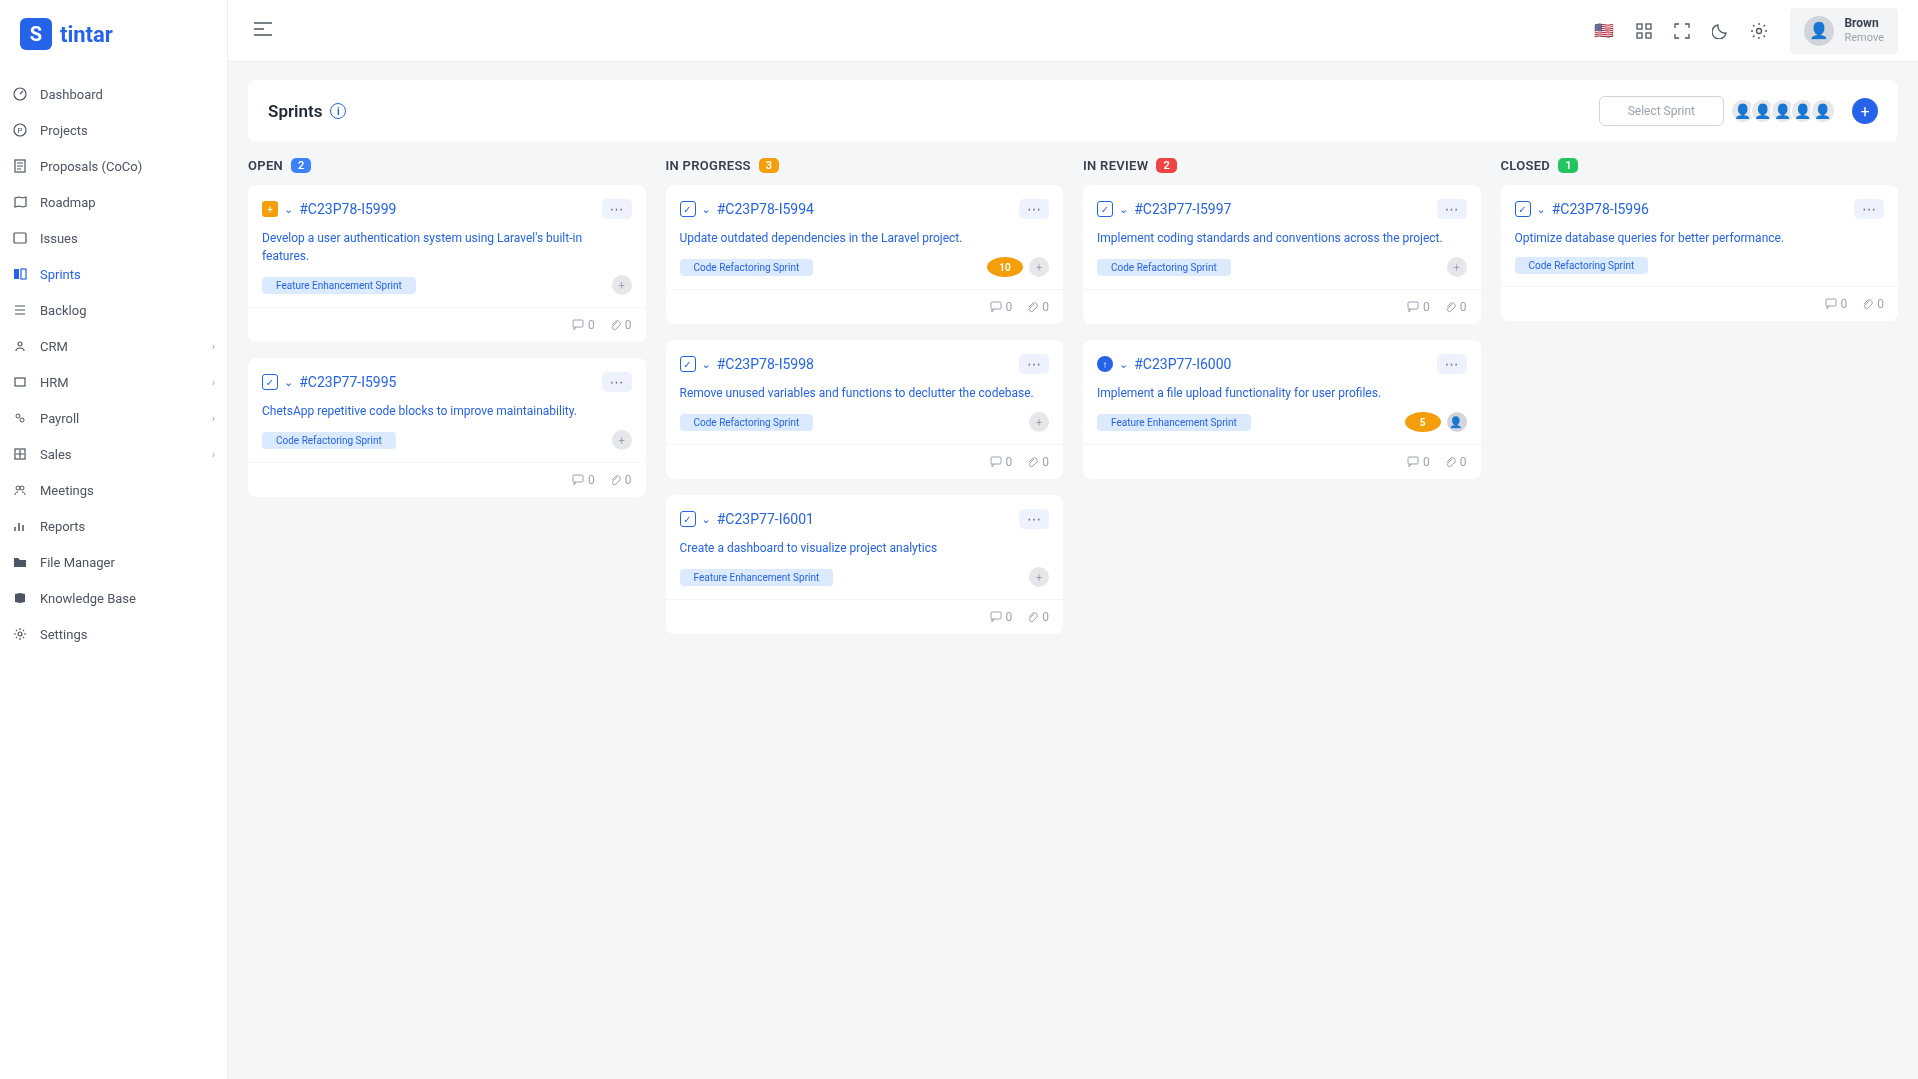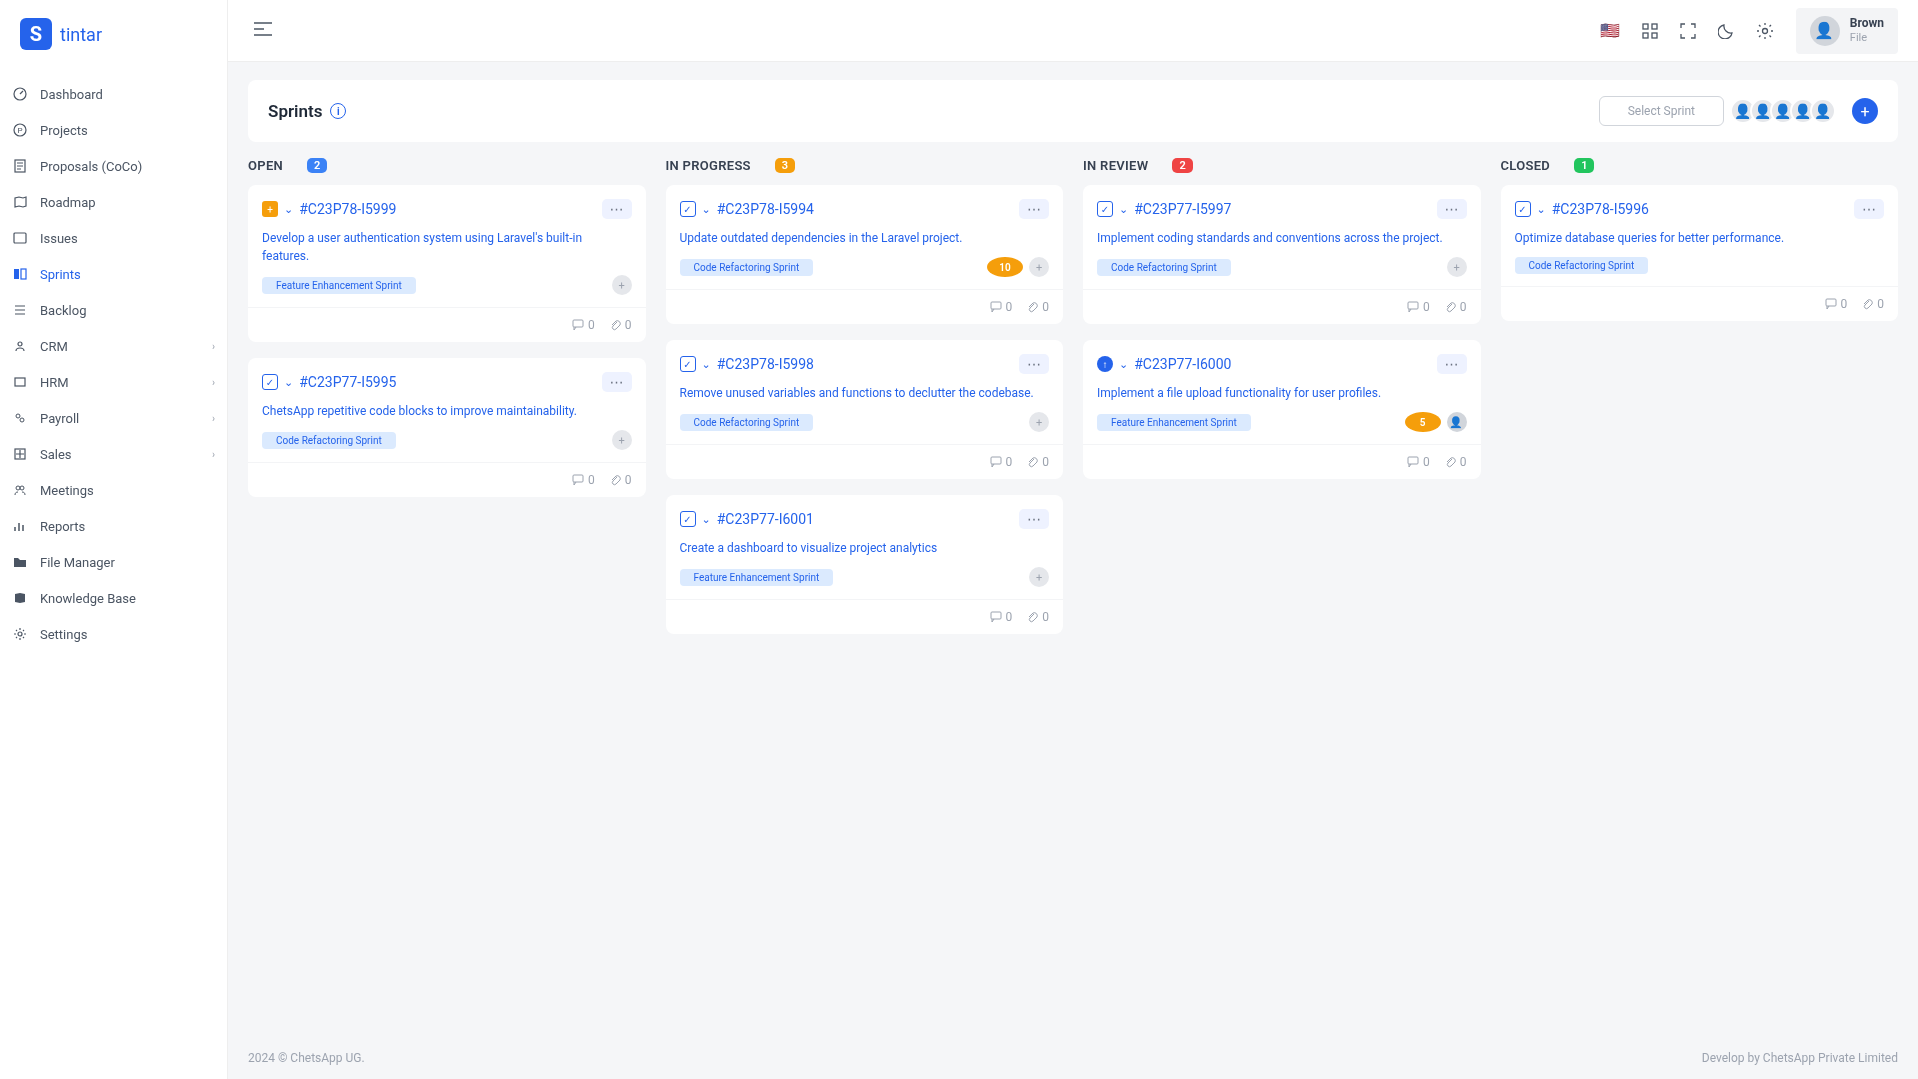--- a/index.html
+++ b/index.html
@@ -1,21 +1,21 @@
 <!DOCTYPE html>
 <html><head>
 <meta charset="utf-8">
 <style>
 *{margin:0;padding:0;box-sizing:border-box;font-family:-apple-system,BlinkMacSystemFont,'Segoe UI',Roboto,sans-serif}
 body{background:#f5f6f8;color:#333;font-size:13px}
 .app{display:flex;min-height:100vh}
 .sidebar{width:228px;background:#fff;border-right:1px solid #eee;display:flex;flex-direction:column}
 .logo{padding:18px 20px;display:flex;align-items:center;gap:8px}
 .logo-icon{width:32px;height:32px;background:#2563eb;border-radius:6px;display:flex;align-items:center;justify-content:center;color:#fff;font-weight:bold;font-size:20px}
-.logo-text{font-size:18px;font-weight:400;color:#2563eb}
+.logo-text{font-size:22px;font-weight:700;color:#2563eb}
 .nav{padding:8px 0;flex:1}
 .nav-item{display:flex;align-items:center;gap:12px;padding:10px 12px;color:#4b5563;cursor:pointer;font-size:13px}
 .nav-item.active{color:#2563eb}
 .nav-item .icon{width:16px;height:16px;display:flex;align-items:center;justify-content:center}
 .nav-item .chev{margin-left:auto;font-size:10px;color:#9ca3af}
 .main{flex:1;display:flex;flex-direction:column}
 .topbar{height:62px;background:#fff;border-bottom:1px solid #eee;display:flex;align-items:center;padding:0 20px}
 .hamburger{cursor:pointer;padding:6px}
 .hamburger svg{width:18px;height:14px}
 .topbar-right{margin-left:auto;display:flex;align-items:center;gap:22px}
@@ -29,21 +29,21 @@
 .page-header{background:#fff;border-radius:8px;padding:16px 20px;display:flex;align-items:center;margin-bottom:16px}
 .page-title{font-size:17px;font-weight:600;color:#1f2937;display:flex;align-items:center;gap:8px}
 .info-icon{width:16px;height:16px;border:1.5px solid #2563eb;border-radius:50%;display:flex;align-items:center;justify-content:center;color:#2563eb;font-size:10px;font-weight:bold}
 .header-right{margin-left:auto;display:flex;align-items:center;gap:12px}
 .select-box{border:1px solid #d1d5db;border-radius:6px;padding:7px 28px;font-size:12px;color:#9ca3af;min-width:110px}
 .avatar-group{display:flex}
 .avatar-group .av{width:26px;height:26px;border-radius:50%;background:#e5e7eb;border:2px solid #fff;margin-left:-6px;display:flex;align-items:center;justify-content:center;font-size:14px}
 .add-btn{width:26px;height:26px;border-radius:50%;background:#2563eb;color:#fff;display:flex;align-items:center;justify-content:center;font-size:16px;cursor:pointer;margin-left:4px}
 .board{display:flex;gap:20px}
 .column{flex:1;min-width:0}
-.col-header{display:flex;align-items:flex-end;gap:24px;margin-bottom:12px}
+.col-header{display:flex;align-items:flex-end;gap:8px;margin-bottom:12px}
 .col-title{font-size:13px;font-weight:600;color:#374151;letter-spacing:.3px}
 .badge{padding:1px 7px;border-radius:5px;font-size:11px;font-weight:600;color:#fff}
 .badge.blue{background:#3b82f6}
 .badge.orange{background:#f59e0b}
 .badge.red{background:#ef4444}
 .badge.green{background:#22c55e}
 .card{background:#fff;border-radius:8px;padding:14px;margin-bottom:16px;position:relative}
 .card-top{display:flex;align-items:center;gap:6px;margin-bottom:10px}
 .card-id{color:#2563eb;font-size:14px;font-weight:400}
 .card-menu{margin-left:auto;background:#eef2ff;border-radius:5px;padding:3px 8px;cursor:pointer;color:#6b7280;font-size:14px;line-height:1}
@@ -248,21 +248,21 @@
         <span class="tb-icon">
             <svg width="18" height="18" viewBox="0 0 18 18">
               <circle cx="9" cy="9" r="2.5" fill="none" stroke="#4b5563" stroke-width="1.3"></circle>
               <path d="M9 1v2M9 15v2M1 9h2M15 9h2M3 3l1.5 1.5M13.5 13.5L15 15M15 3l-1.5 1.5M4.5 13.5L3 15" stroke="#4b5563" stroke-width="1.3"></path>
             </svg>
           </span>
         <div class="user-block">
           <div class="avatar">👤</div>
           <div class="user-info">
             <span class="user-name">Brown</span>
-            <span class="user-role">File</span>
+            <span class="user-role">Remove</span>
           </div>
         </div>
       </div>
     </div>
 
     <div class="content">
       <div class="page-header">
         <div class="page-title">
           <span>Sprints</span>
           <span class="info-icon">i</span>
@@ -493,18 +493,14 @@
                   </svg>0</span>
                 <span><svg width="12" height="12" viewBox="0 0 12 12">
                     <path d="M8 3l-4 4a2 2 0 003 3l4-4a3 3 0 00-4-4l-4 4" fill="none" stroke="currentColor"></path>
                   </svg>0</span>
               </div>
             </div>
           </div>
         </div>
     </div>
 
-    <div class="footer">
-      <span>2024 © ChetsApp UG.</span>
-      <span>Develop by ChetsApp Private Limited</span>
-    </div>
   </div>
 </div>
 
 </body></html>

